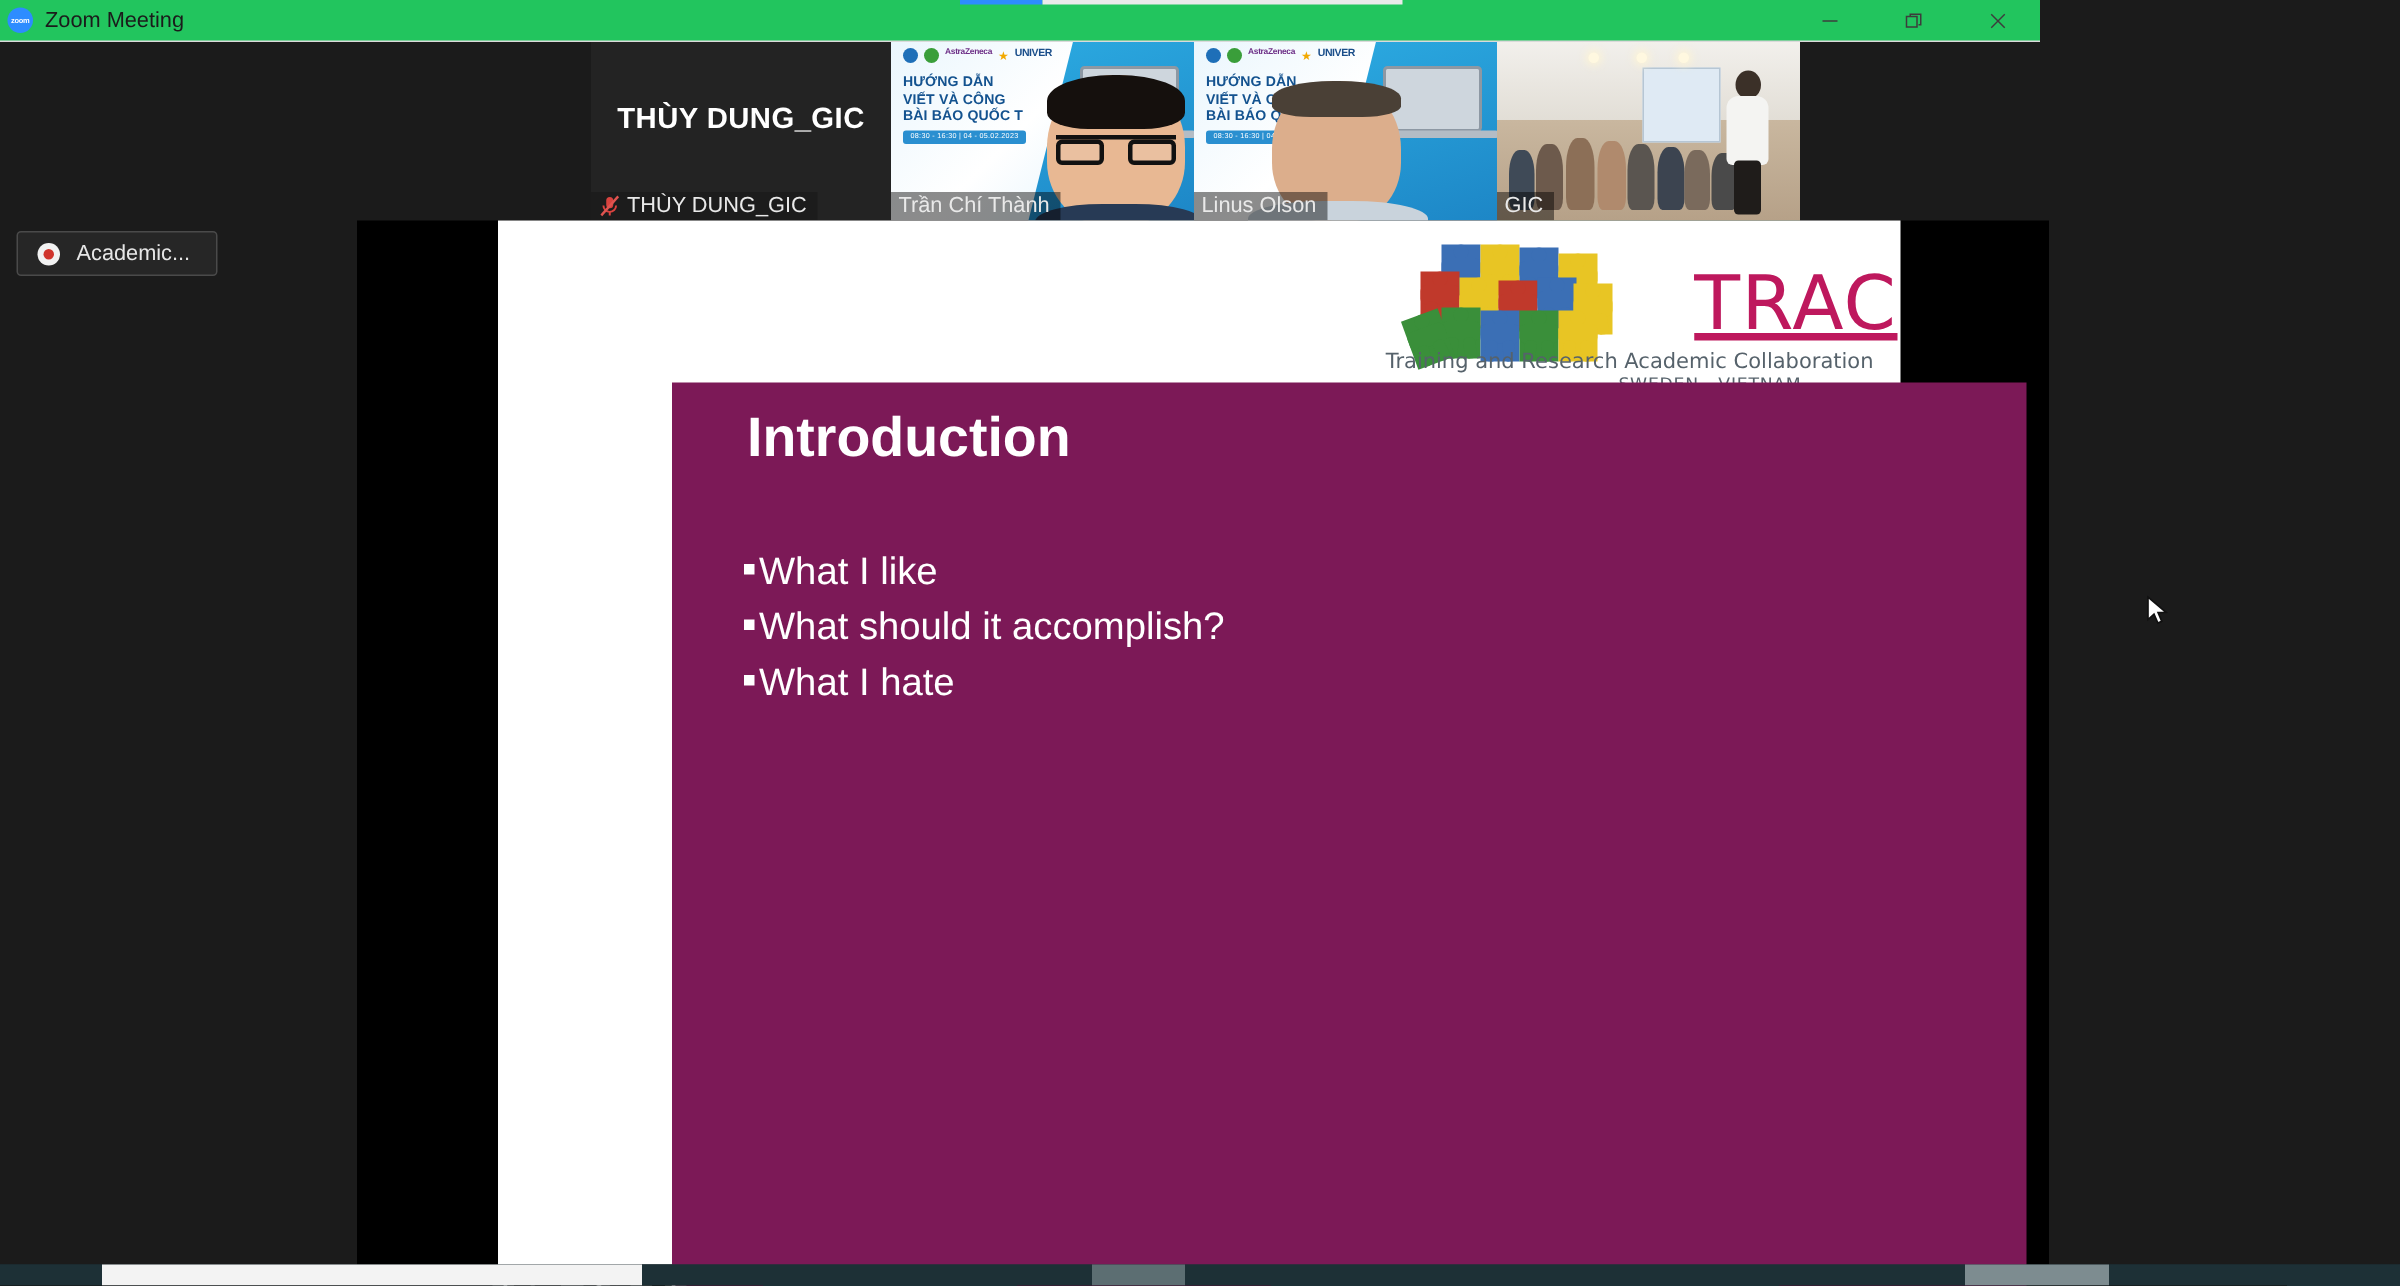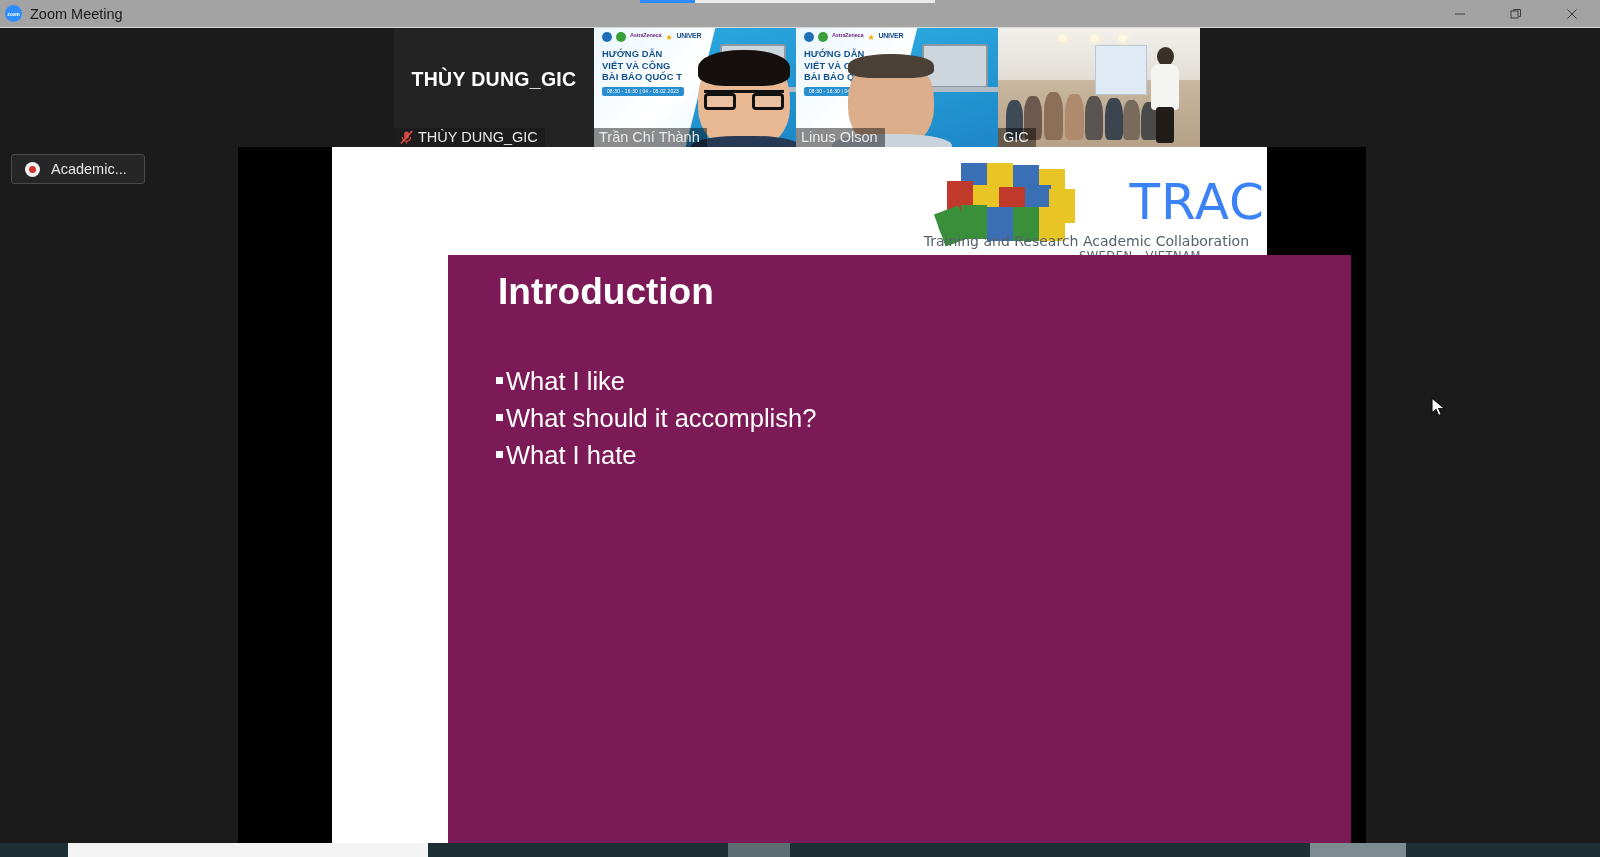--- a/index.html
+++ b/index.html
@@ -7,22 +7,22 @@
     width: 1600px; height: 857px;
     overflow: hidden;
     font-family: "Liberation Sans", sans-serif;
     background: #1b1b1b;
   }
 
   #app { position: relative; width: 1600px; height: 857px; }
 
   
   .titlebar {
-    position: absolute; left: 0; top: 0; width: 1600px; height: 28px;
-    background: #a3a3a3;
+    position: absolute; left: 0; top: 0; width: 1360px; height: 28px;
+    background: #22c55e;
     display: flex; align-items: center;
     border-bottom: 1px solid #dadada;
   }
   .tb-left { display: flex; align-items: center; gap: 8px; padding-left: 5px; }
   .zoom-logo {
     width: 17px; height: 17px; border-radius: 50%;
     background: #2d8cff; color: #fff;
     display: flex; align-items: center; justify-content: center;
     font-size: 5px; font-weight: bold; letter-spacing: -0.2px;
   }
@@ -182,22 +182,23 @@
     position: absolute; left: 94px; top: 0px;
     width: 935px; height: 696px; background: #ffffff;
   }
 
   
   .trac {
     position: absolute; right: 2px; top: 12px; width: 326px; height: 105px;
   }
   .trac-word {
     position: absolute; right: 0; top: 14px;
-    font-size: 50px; color: #3b82f6; letter-spacing: 1px;
+    font-size: 50px; color: #be185d; letter-spacing: 1px;
     font-family: "DejaVu Sans", sans-serif;
+    text-decoration: underline;
   }
   .trac-sub1 {
     position: absolute; right: 16px; top: 74px;
     font-size: 14px; color: #56626b; white-space: nowrap;
     font-family: "DejaVu Sans", sans-serif;
   }
   .trac-sub2 {
     position: absolute; right: 64px; top: 90px;
     font-size: 11.5px; color: #56626b; letter-spacing: .5px; white-space: nowrap;
     font-family: "DejaVu Sans", sans-serif;

